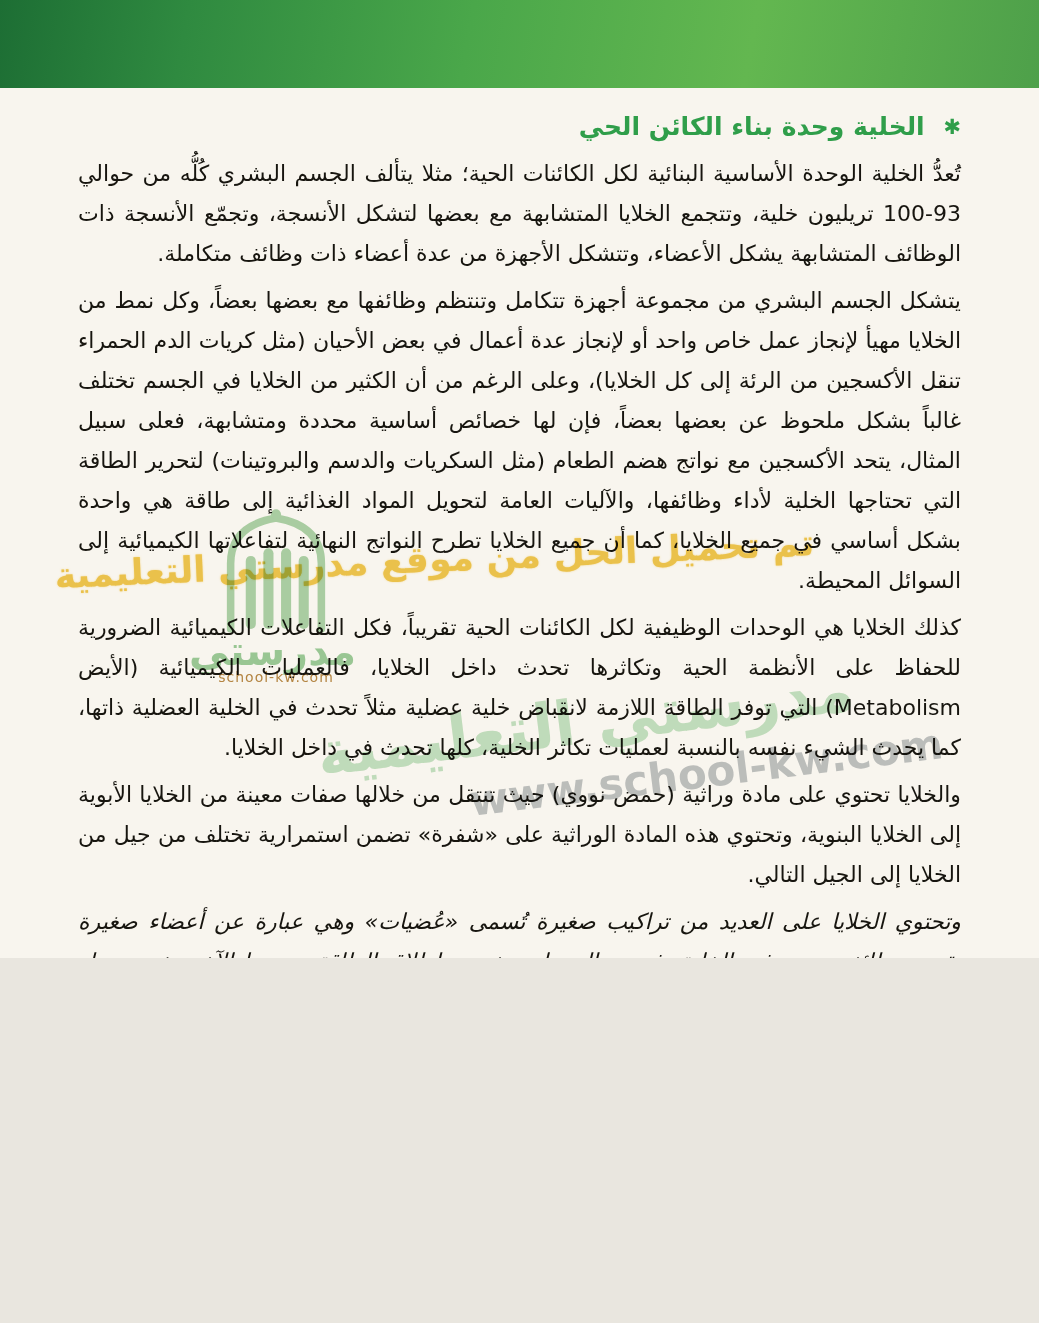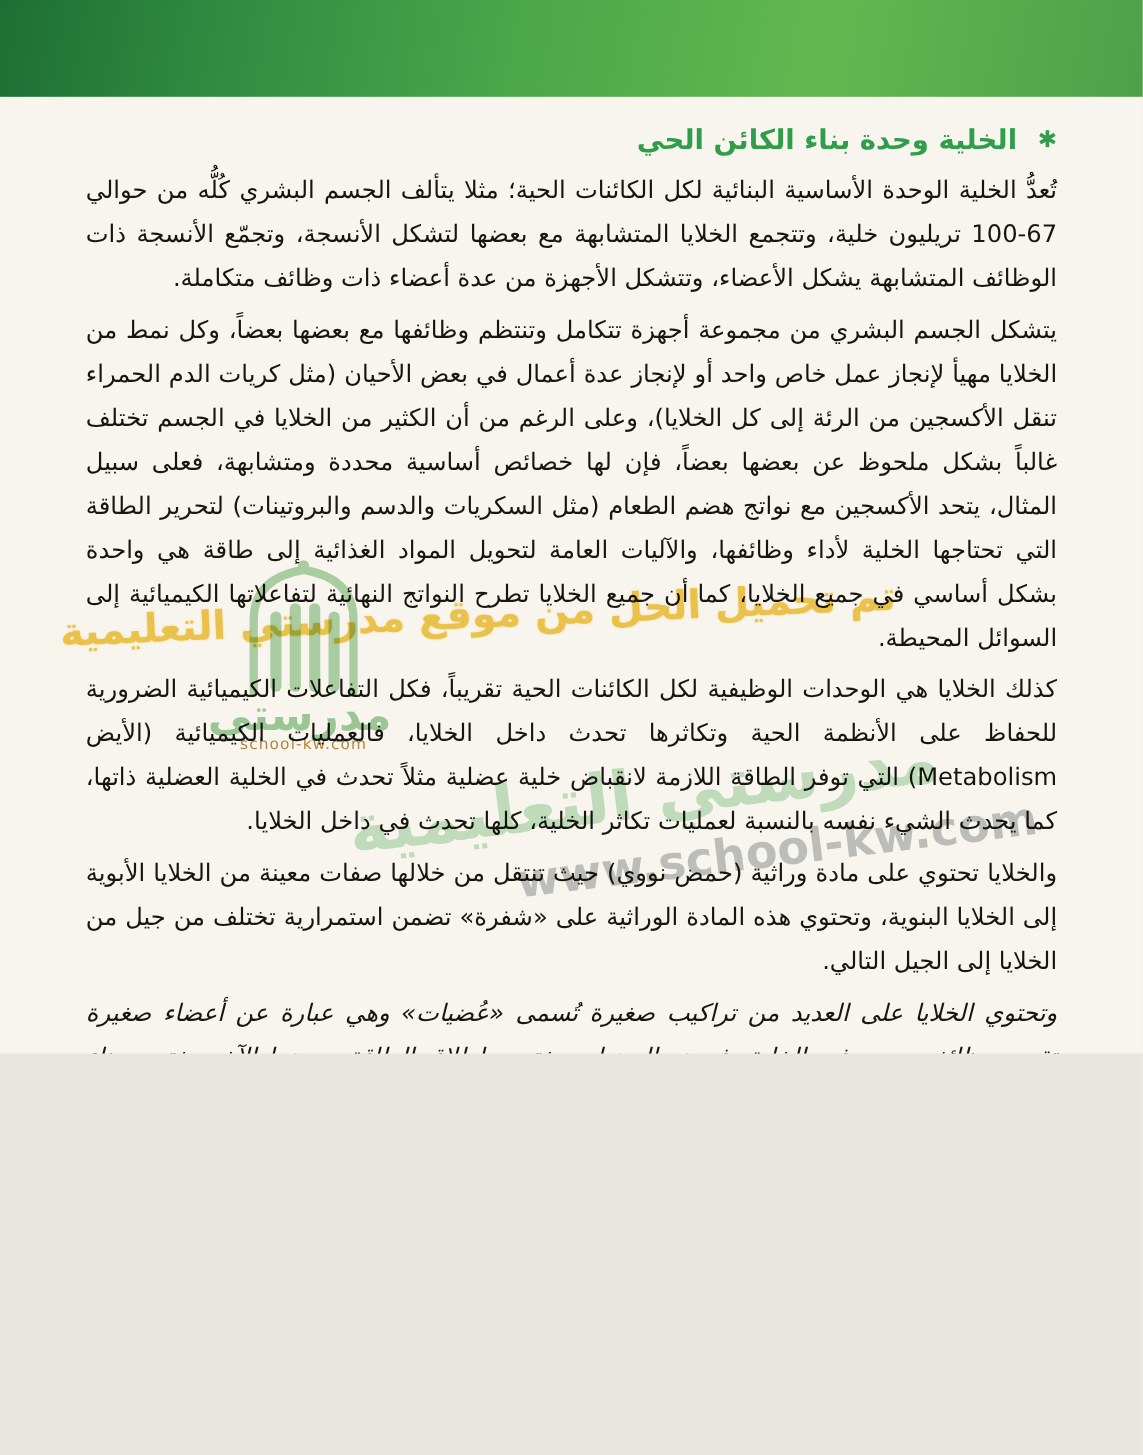--- a/index.html
+++ b/index.html
@@ -166,21 +166,21 @@
 
 <div class="page">
 
   <div class="top-banner"></div>
 
   <div class="content">
     <h1 class="heading">
       <span class="heading-bullet">✱</span>
       <span class="heading-text">الخلية وحدة بناء الكائن الحي</span>
     </h1>
-    <p class="para">تُعدُّ الخلية الوحدة الأساسية البنائية لكل الكائنات الحية؛ مثلا يتألف الجسم البشري كُلُّه من حوالي 67-100 تريليون خلية، وتتجمع الخلايا المتشابهة مع بعضها لتشكل الأنسجة، وتجمّع الأنسجة ذات الوظائف المتشابهة يشكل الأعضاء، وتتشكل الأجهزة من عدة أعضاء ذات وظائف متكاملة.</p>
+    <p class="para">تُعدُّ الخلية الوحدة الأساسية البنائية لكل الكائنات الحية؛ مثلا يتألف الجسم البشري كُلُّه من حوالي 93-100 تريليون خلية، وتتجمع الخلايا المتشابهة مع بعضها لتشكل الأنسجة، وتجمّع الأنسجة ذات الوظائف المتشابهة يشكل الأعضاء، وتتشكل الأجهزة من عدة أعضاء ذات وظائف متكاملة.</p>
     <p class="para">يتشكل الجسم البشري من مجموعة أجهزة تتكامل وتنتظم وظائفها مع بعضها بعضاً، وكل نمط من الخلايا مهيأ لإنجاز عمل خاص واحد أو لإنجاز عدة أعمال في بعض الأحيان (مثل كريات الدم الحمراء تنقل الأكسجين من الرئة إلى كل الخلايا)، وعلى الرغم من أن الكثير من الخلايا في الجسم تختلف غالباً بشكل ملحوظ عن بعضها بعضاً، فإن لها خصائص أساسية محددة ومتشابهة، فعلى سبيل المثال، يتحد الأكسجين مع نواتج هضم الطعام (مثل السكريات والدسم والبروتينات) لتحرير الطاقة التي تحتاجها الخلية لأداء وظائفها، والآليات العامة لتحويل المواد الغذائية إلى طاقة هي واحدة بشكل أساسي في جميع الخلايا، كما أن جميع الخلايا تطرح النواتج النهائية لتفاعلاتها الكيميائية إلى السوائل المحيطة.</p>
     <p class="para">كذلك الخلايا هي الوحدات الوظيفية لكل الكائنات الحية تقريباً، فكل التفاعلات الكيميائية الضرورية للحفاظ على الأنظمة الحية وتكاثرها تحدث داخل الخلايا، فالعمليات الكيميائية (الأيض Metabolism) التي توفر الطاقة اللازمة لانقباض خلية عضلية مثلاً تحدث في الخلية العضلية ذاتها، كما يحدث الشيء نفسه بالنسبة لعمليات تكاثر الخلية، كلها تحدث في داخل الخلايا.</p>
     <p class="para">والخلايا تحتوي على مادة وراثية (حمض نووي) حيث تنتقل من خلالها صفات معينة من الخلايا الأبوية إلى الخلايا البنوية، وتحتوي هذه المادة الوراثية على «شفرة» تضمن استمرارية تختلف من جيل من الخلايا إلى الجيل التالي.</p>
     <p class="para">وتحتوي الخلايا على العديد من تراكيب صغيرة تُسمى «عُضيات» وهي عبارة عن أعضاء صغيرة تقوم بوظائف مهمه في الخلية، فبعض العضيات يختص بإطلاق الطاقة وبعضها الآخر يختص ببناء البروتين وبعض ثالث يختص بنقل المواد في داخل الخلية. ولا تحتوي كل الخلايا على أنواع العضيات كُلّها، كما تُبنى بعض التصنيفات الرئيسية للكائنات الحية على وجود أو غياب بعض عضيات الخلية.</p>
   </div>
 
   <div class="wm-layer">
 
     <div class="wm-logo">
       <svg width="130" height="126" viewBox="0 0 100 100">

